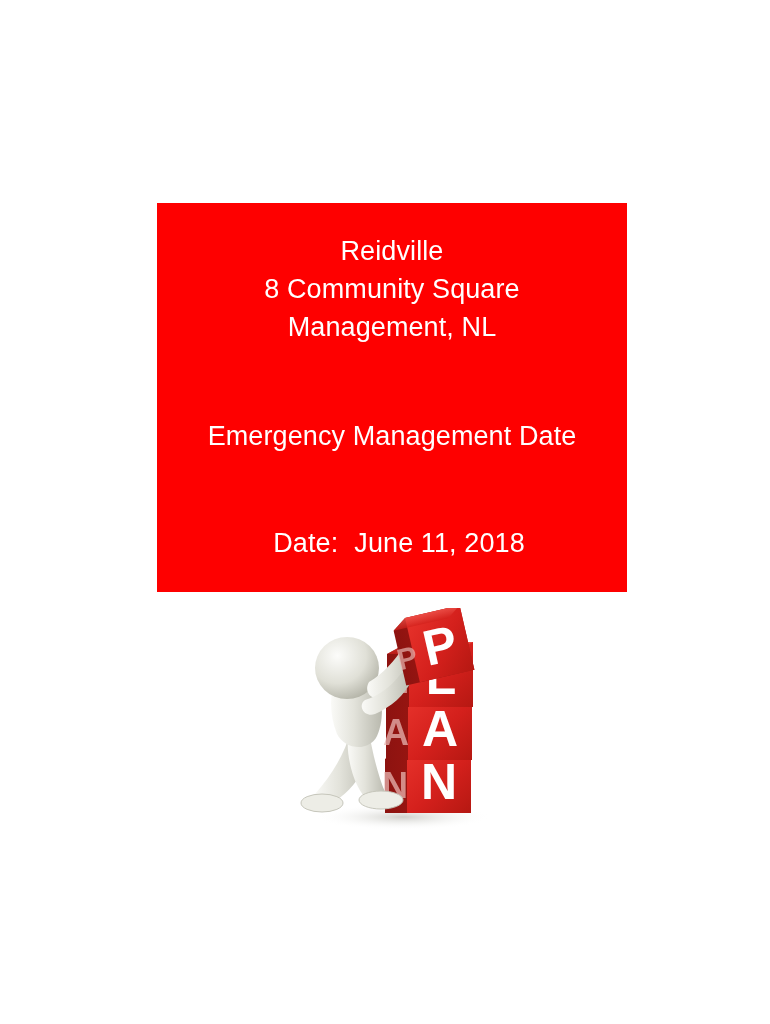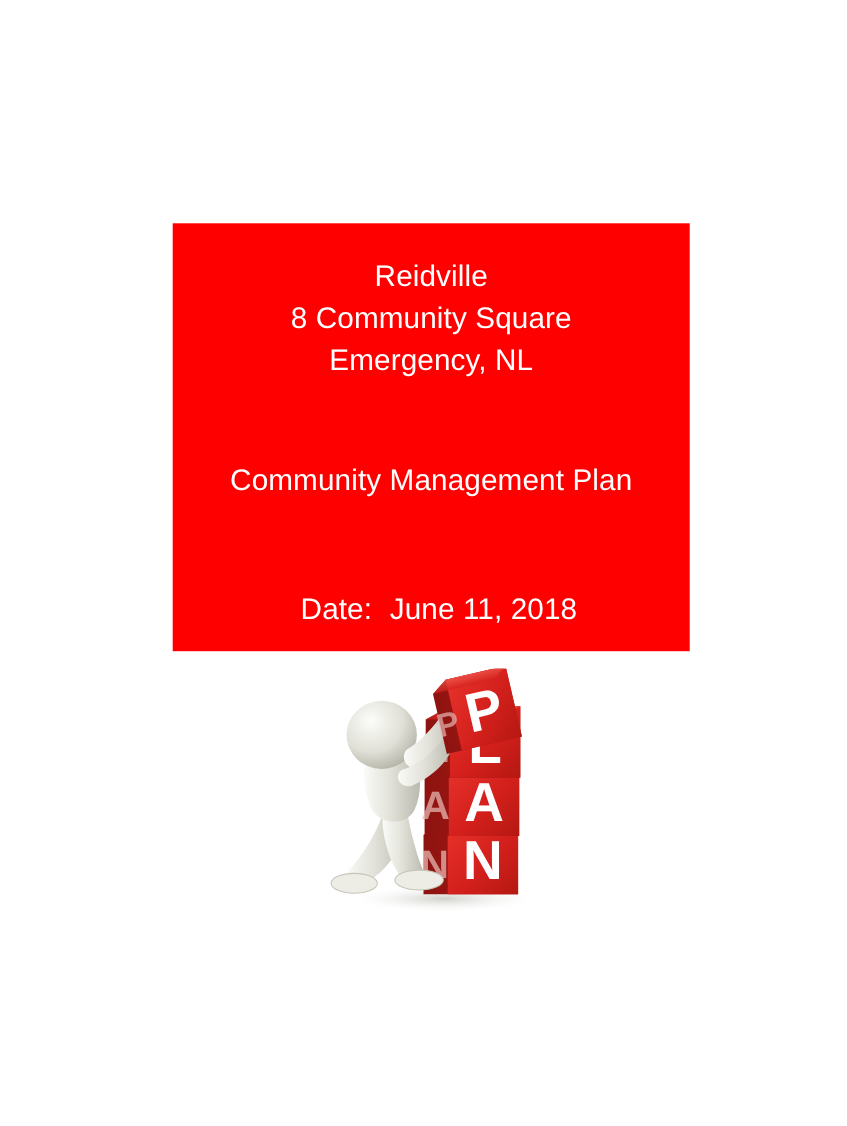--- a/index.html
+++ b/index.html
@@ -48,21 +48,21 @@
     position: absolute;
     left: 0;
     right: 0;
     top: 214px;
   }
 
   #date-line {
     position: absolute;
     left: 0;
     right: 0;
-    top: 332px;
+    top: 321px;
     padding-left: 14px;
   }
   #date-line .date-label { margin-right: 16px; }
 
   
   #plan-illustration {
     position: absolute;
     left: 285px;
     top: 608px;
     width: 225px;
@@ -80,25 +80,25 @@
   }
 </style>
 </head>
 <body>
 
 <div id="title-banner">
 
   <div id="address-block">
     <div class="banner-line">Reidville</div>
     <div class="banner-line">8 Community Square</div>
-    <div class="banner-line">Emergency, NL</div>
+    <div class="banner-line">Management, NL</div>
   </div>
 
   <div id="plan-title-line">
-    <div class="banner-line">Community Management Plan</div>
+    <div class="banner-line">Emergency Management Date</div>
   </div>
 
   <div id="date-line">
     <div class="banner-line">
       <span class="date-label">Date:</span><span>June 11, 2018</span>
     </div>
   </div>
 
 </div>
 

